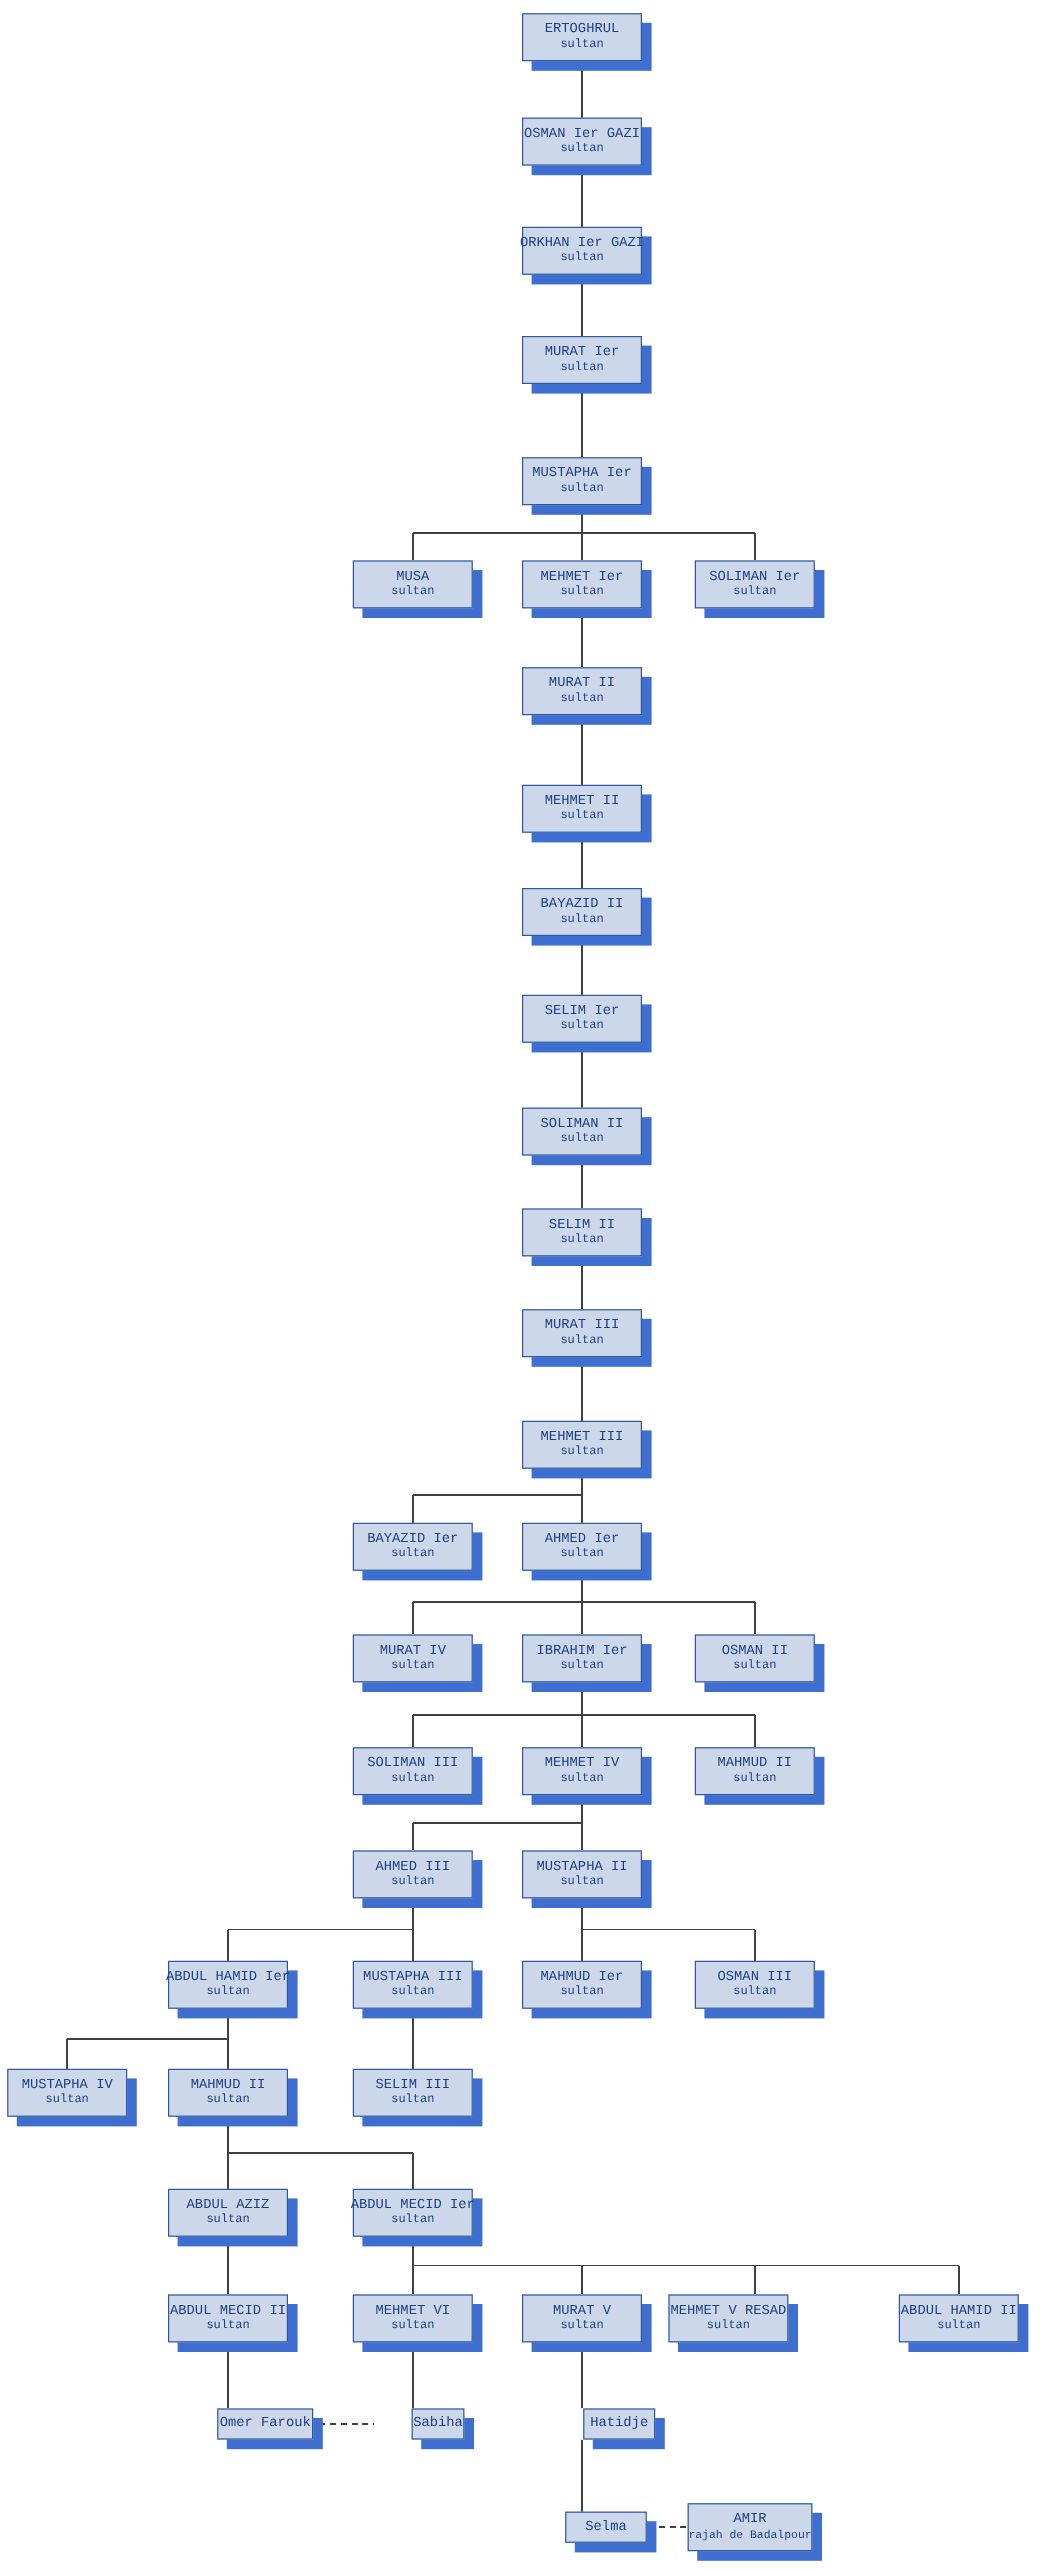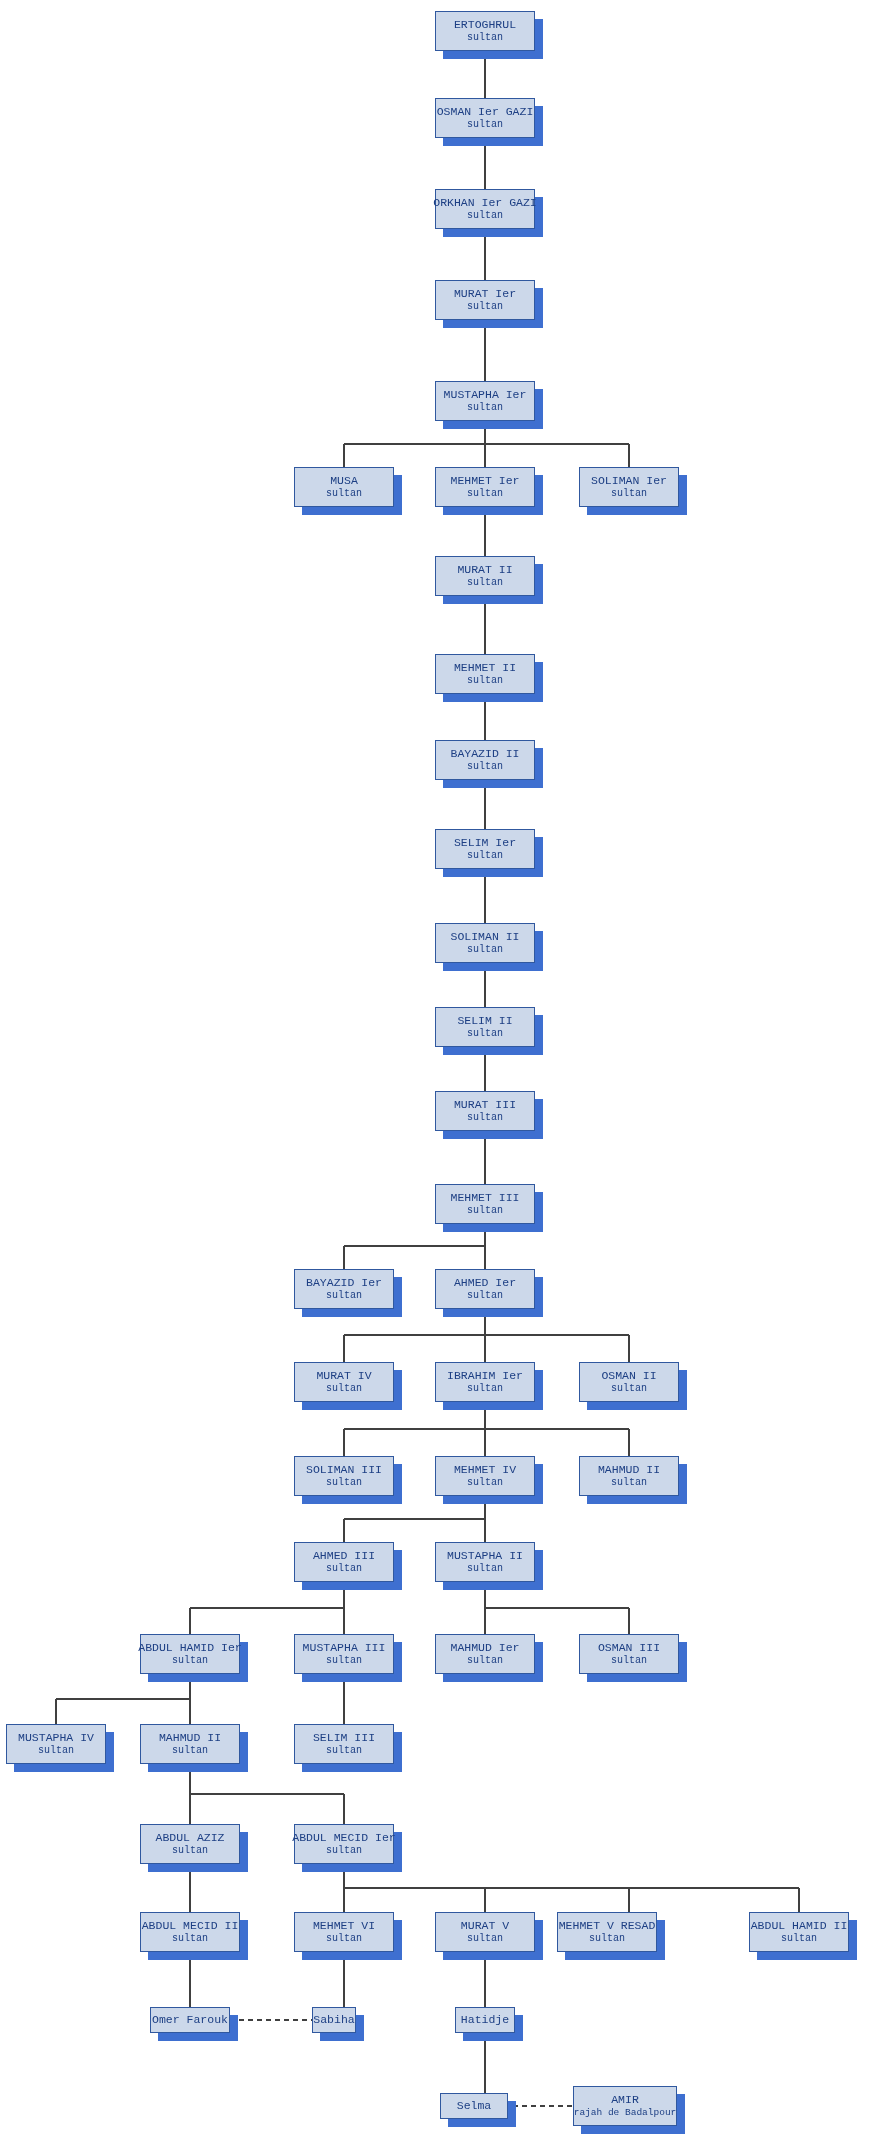--- a/index.html
+++ b/index.html
@@ -5,21 +5,21 @@
   html,body{margin:0;padding:0;background:#ffffff;}
   .canvas{position:relative;width:869px;height:2142px;background:#ffffff;overflow:hidden;
           font-family:Liberation Mono, monospace;}
   .connector-layer{position:absolute;left:0;top:0;z-index:1;}
   .node{position:absolute;box-sizing:border-box;width:100px;height:40px;
         background:#ccd8ea;border:1.5px solid #30589f;box-shadow:8px 8px 0 #3e6fd0;
         display:flex;flex-direction:column;align-items:center;justify-content:center;
         text-align:center;color:#1d3f84;z-index:2;cursor:pointer;}
   .node .t{font-size:11.5px;line-height:14px;white-space:nowrap;}
   .node .s{font-size:10px;line-height:12px;white-space:nowrap;}
-  .node.small{height:26px;}
+  .node.small{height:26px;margin-left:31px;}
   .node.amir .s{font-size:9.5px;}
 </style>
 </head>
 <body>
 
 <div class="canvas">
 
   <svg class="connector-layer" width="869" height="2142" viewBox="0 0 869 2142" shape-rendering="crispEdges">
     <g stroke="#404040" stroke-width="1.2" fill="none">
       <line x1="485" y1="51" x2="485" y2="98"></line>

